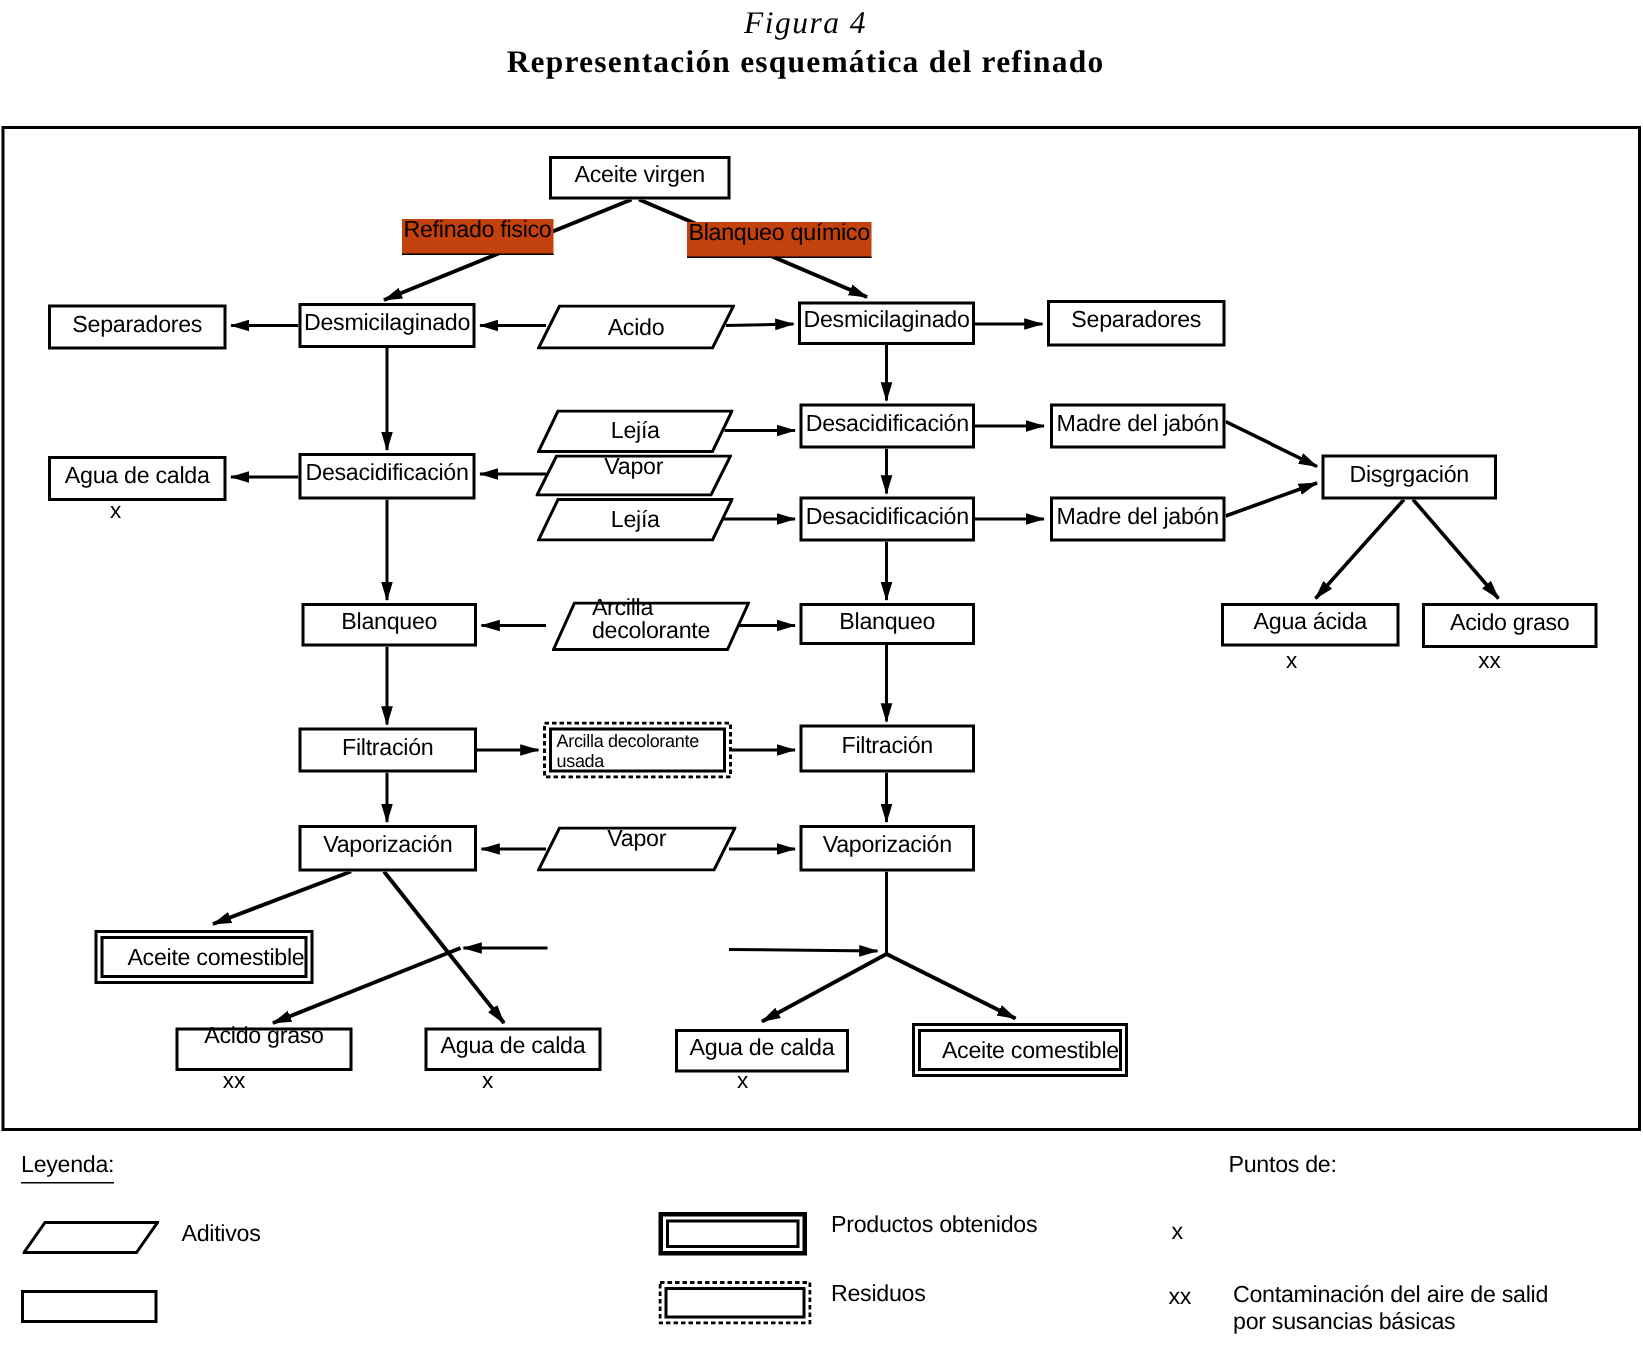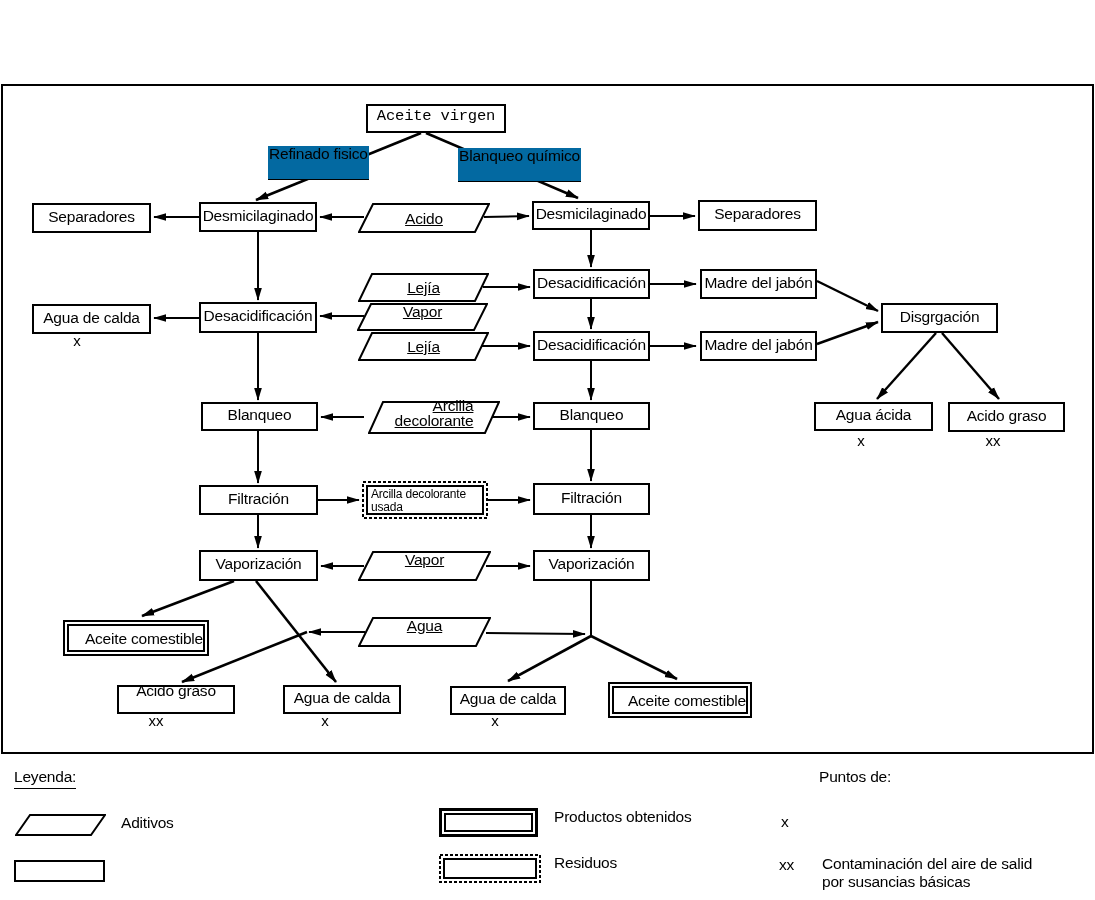--- a/index.html
+++ b/index.html
@@ -13,38 +13,40 @@
   .node{position:absolute;box-sizing:border-box;font-size:15.5px;line-height:15px;letter-spacing:-0.2px;}
   .box{border:2px solid #000;background:#fff;display:flex;align-items:center;justify-content:center;text-align:center;}
   .box .lbl{position:relative;top:-2px;}
   .dbox{border:2px solid #000;background:#fff;}
   .dbox .inner{position:absolute;inset:2px;border:2px solid #000;display:flex;align-items:center;justify-content:flex-end;text-align:center;}
   .dashbox{background:transparent;}
   .dashbox svg{position:absolute;left:0;top:0;}
   .dashbox .inner{position:absolute;inset:5px;font-size:12px;line-height:13px;padding:2px 0 0 4px;box-sizing:border-box;}
   .para{background:transparent;}
   .para svg{position:absolute;left:0;top:0;}
-  .para .lbl{position:absolute;left:0;top:0;width:100%;height:100%;display:flex;align-items:center;justify-content:center;text-align:right;text-decoration:underline;}
+  .para .lbl{position:absolute;left:0;top:0;width:100%;height:100%;display:flex;align-items:center;justify-content:center;text-align:left;}
   .para .lbl.top{align-items:flex-start;padding-top:1px;box-sizing:border-box;}
-  .branch{position:absolute;background:#0369a1;border-bottom:1px solid #000;font-size:15.5px;line-height:15px;padding:0 1px 18px 1px;letter-spacing:-0.2px;}
+  .branch{position:absolute;background:#c2410c;border-bottom:1px solid #000;font-size:15.5px;line-height:15px;padding:0 1px 8px 1px;letter-spacing:-0.2px;}
   .mark{position:absolute;font-size:15px;transform:translateX(-50%);line-height:14px;}
   .toplbl{position:absolute;left:0;top:-4px;width:100%;text-align:center;}
   .legend-text{position:absolute;font-size:15.5px;line-height:18px;letter-spacing:-0.2px;}
   .underline{border-bottom:1px solid #000;padding-bottom:2px;}
   .lsym{position:absolute;box-sizing:border-box;}
   .lsym.dbox2{border:3px solid #000;background:#fff;}
   .lsym.dbox2 .inner{position:absolute;inset:2px;border:2px solid #000;}
   .lsym.rect2{border:2px solid #000;background:#fff;}
 </style>
 </head>
 <body>
 
 <div class="page">
 
   <div class="titles">
+    <div class="fig-label">Figura 4</div>
+    <div class="fig-title">Representación esquemática del refinado</div>
   </div>
 
   <div class="frame"></div>
 
   <svg class="wires" viewBox="0 0 1095 900">
     <defs>
       <marker id="ah" viewBox="0 0 13 9" refX="12.2" refY="4.5" markerWidth="13" markerHeight="9" orient="auto" markerUnits="userSpaceOnUse">
         <path d="M13,4.5 L0,0.6 L0,8.4 Z" fill="#000"></path>
       </marker>
     </defs>
@@ -87,21 +89,21 @@
       <line x1="307" y1="632" x2="182" y2="682" stroke-width="2.6" marker-end="url(#ah)"></line>
       <line x1="591" y1="581" x2="591" y2="636"></line>
       <line x1="591" y1="636" x2="508" y2="681" stroke-width="2.6" marker-end="url(#ah)"></line>
       <line x1="591" y1="636" x2="677" y2="679" stroke-width="2.6" marker-end="url(#ah)"></line>
     </g>
   </svg>
 
   <div class="branch" style="left:268px;top:146px;">Refinado fisico</div>
   <div class="branch" style="left:458px;top:148px;">Blanqueo químico</div>
 
-  <div class="node box" style="left:366px;top:104px;width:140px;height:29px;font-family:Liberation Mono, monospace;">
+  <div class="node box" style="left:366px;top:104px;width:121px;height:29px;">
       <span class="lbl">Aceite virgen</span>
     </div>
 
   <div class="node box" style="left:32px;top:203px;width:119px;height:30px;">
       <span class="lbl">Separadores</span>
     </div>
   <div class="node box" style="left:199px;top:202px;width:118px;height:30px;">
       <span class="lbl">Desmicilaginado</span>
     </div>
   <div class="node para" style="left:358px;top:203px;width:132px;height:30px;">
@@ -208,26 +210,20 @@
     <span class="lbl top">Vapor</span>
   </div>
   <div class="node box" style="left:533px;top:550px;width:117px;height:31px;">
       <span class="lbl">Vaporización</span>
     </div>
 
   <div class="node dbox" style="left:63px;top:620px;width:146px;height:36px;">
     <div class="inner">
         <span>Aceite comestible</span>
       </div>
-  </div>
-  <div class="node para" style="left:358px;top:617px;width:133px;height:30px;">
-    <svg width="133" height="30" viewBox="0 0 133 30">
-        <polygon points="15,1 132,1 118,29 1,29" fill="#fff" stroke="#000" stroke-width="2"></polygon>
-      </svg>
-    <span class="lbl top">Agua</span>
   </div>
 
   <div class="node box" style="left:117px;top:685px;width:118px;height:29px;">
       <span class="toplbl">Acido graso</span>
     </div>
   <div class="mark" style="left:156px;top:714px;">xx</div>
   <div class="node box" style="left:283px;top:685px;width:118px;height:29px;">
       <span class="lbl">Agua de calda</span>
     </div>
   <div class="mark" style="left:325px;top:714px;">x</div>

